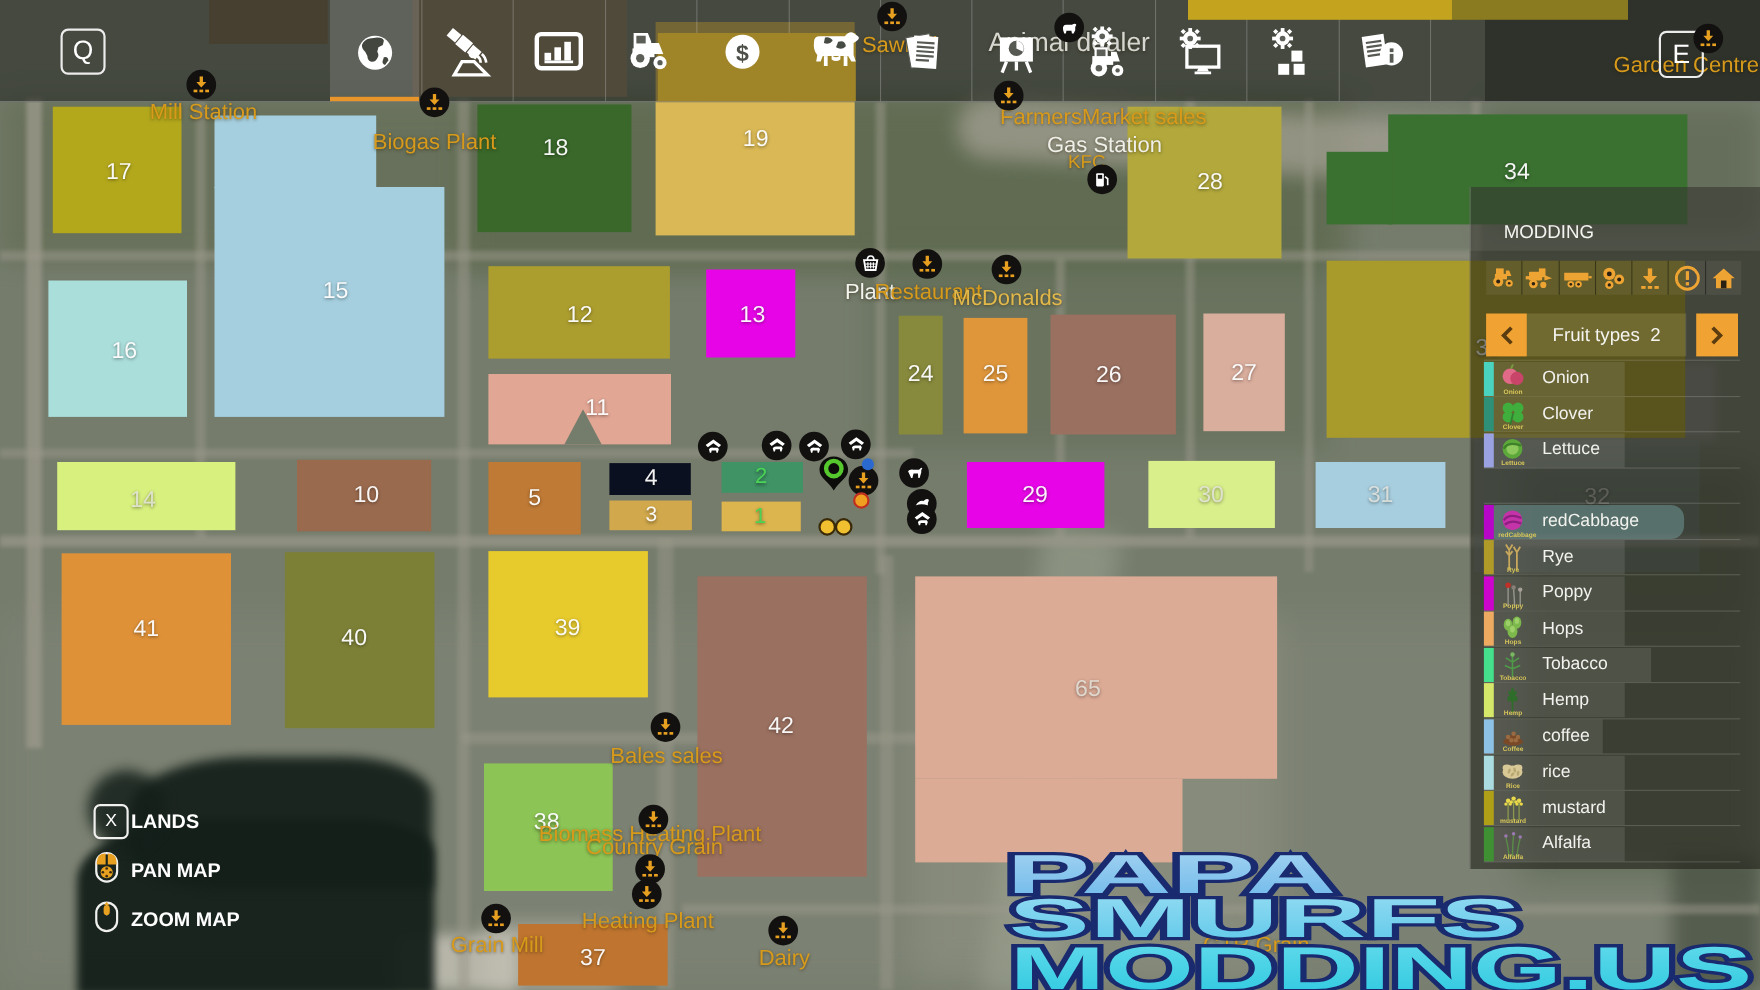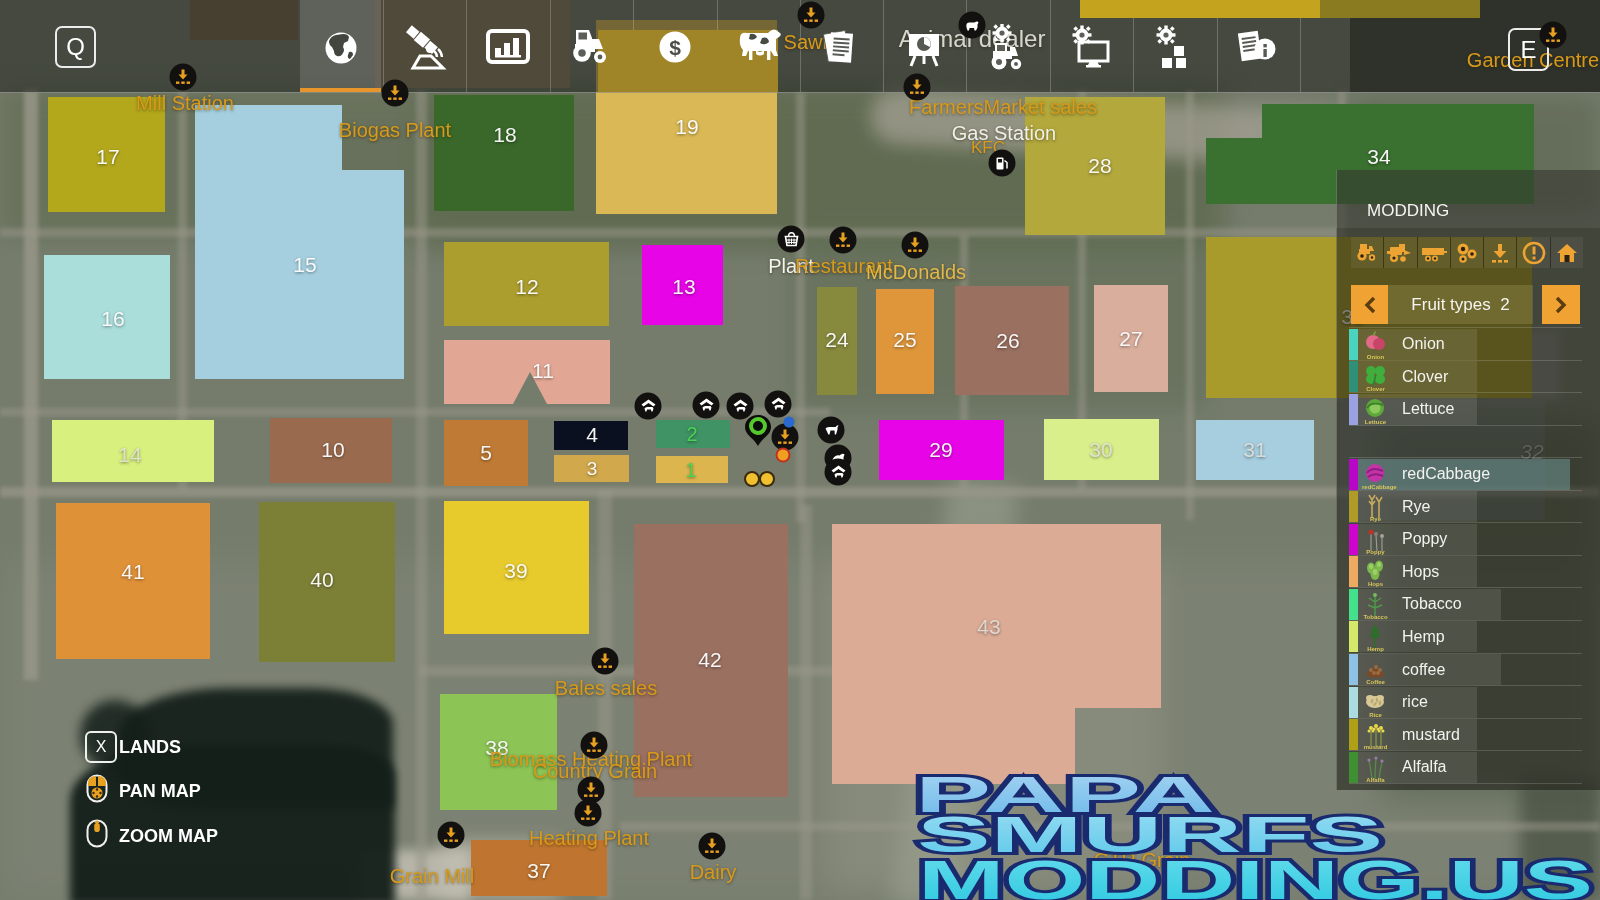--- a/index.html
+++ b/index.html
@@ -121,42 +121,42 @@
   <span class="fnum" style="left:130px;top:455px;color:rgba(235,235,228,.8);">14</span>
   <span class="fnum" style="left:333px;top:450px;">10</span>
   <span class="fnum" style="left:486px;top:453px;">5</span>
   <span class="fnum" style="left:592px;top:435px;">4</span>
   <span class="fnum" style="left:592px;top:469px;font-size:19px;">3</span>
   <span class="fnum" style="left:692px;top:434px;color:#49d455;font-size:20px;">2</span>
   <span class="fnum" style="left:691px;top:470px;color:#49d455;font-size:20px;">1</span>
   <span class="fnum" style="left:941px;top:450px;">29</span>
   <span class="fnum" style="left:1101px;top:450px;color:rgba(235,235,228,.8);">30</span>
   <span class="fnum" style="left:1255px;top:450px;color:rgba(235,235,228,.8);">31</span>
-  <span class="fnum" style="left:1532px;top:452px;color:rgba(235,235,228,.6);font-style:italic;">32</span>
+  <span class="fnum" style="left:1452px;top:452px;color:rgba(235,235,228,.6);">32</span>
   <span class="fnum" style="left:133px;top:572px;">41</span>
   <span class="fnum" style="left:322px;top:580px;">40</span>
   <span class="fnum" style="left:516px;top:571px;">39</span>
   <span class="fnum" style="left:710px;top:660px;">42</span>
-  <span class="fnum" style="left:989px;top:627px;color:rgba(235,235,228,.8);">43</span>
+  <span class="fnum" style="left:989px;top:627px;color:rgba(235,235,228,.8);">65</span>
   <span class="fnum" style="left:497px;top:748px;">38</span>
   <span class="fnum" style="left:539px;top:871px;">37</span>
 
   <span class="lbl" style="left:185px;top:103px;">Mill Station</span>
   <span class="lbl" style="left:395px;top:130px;">Biogas Plant</span>
   <span class="lbl" style="left:1003px;top:107px;">FarmersMarket sales</span>
   <span class="lbl" style="left:1004px;top:133px;color:#f0f0ea;">Gas Station</span>
   <span class="lbl" style="left:988px;top:148px;font-size:17px;">KFC</span>
   <span class="lbl" style="left:791px;top:266px;color:#f5f5f0;">Plant</span>
   <span class="lbl" style="left:844px;top:266px;">Restaurant</span>
   <span class="lbl" style="left:916px;top:272px;color:#e2b84a;">McDonalds</span>
   <span class="lbl" style="left:606px;top:688px;">Bales sales</span>
   <span class="lbl" style="left:591px;top:759px;">Biomass Heating Plant</span>
   <span class="lbl" style="left:595px;top:771px;">Country Grain</span>
   <span class="lbl" style="left:589px;top:838px;">Heating Plant</span>
-  <span class="lbl" style="left:432px;top:860px;margin-top:16px;">Grain Mill</span>
+  <span class="lbl" style="left:452px;top:860px;">Grain Mill</span>
   <span class="lbl" style="left:713px;top:872px;">Dairy</span>
   <span class="lbl" style="left:1142px;top:860px;">GTR Grain</span>
 </div>
 <div id="bar" class="abs" style="left:0;top:0;width:1600px;height:900px;">
 
   <div class="abs" style="left:190px;top:0;width:108px;height:40px;background:#7a6a4a;"></div>
   <div class="abs" style="left:375px;top:0;width:195px;height:88px;background:#8d7d60;"></div>
   <div class="abs" style="left:1350px;top:0;width:250px;height:92px;background:#454b3f;"></div>
 
   <div class="abs" style="left:0;top:0;width:1600px;height:92px;background:rgba(25,26,24,.52);border-bottom:1px solid rgba(255,255,255,.35);"></div>
@@ -480,21 +480,21 @@
   <div class="prow" style="top:393.6px;width:128px;">
     <div class="pstripe" style="background:#9aa2e2;"></div>
     <svg class="pico" viewBox="0 0 27 29">
         <circle cx="13" cy="13" r="9" fill="#5da83a"></circle>
         <circle cx="13" cy="13" r="5.5" fill="#8cc85c"></circle>
         <path d="M5 13 q4 -7 16 -3" stroke="#3c8028" stroke-width="2" fill="none"></path>
       </svg>
     <span class="pcap">Lettuce</span>
       <span class="ptxt">Lettuce</span>
   </div>
-  <div class="prow" style="top:458.7px;width:221px;background:rgba(115,158,158,.5);">
+  <div class="prow" style="top:458.7px;width:182px;background:rgba(115,158,158,.5);border-radius:12px;">
     <div class="pstripe" style="background:#b706c8;"></div>
     <svg class="pico" viewBox="0 0 27 29">
         <circle cx="13" cy="13" r="9" fill="#c433a8"></circle>
         <path d="M5 13 q5 -7 16 -2 M6 17 q6 -5 15 -1" stroke="#8e1f80" stroke-width="2" fill="none"></path>
       </svg>
     <span class="pcap">redCabbage</span>
       <span class="ptxt">redCabbage</span>
   </div>
   <div class="prow" style="top:491.25px;width:128px;">
     <div class="pstripe" style="background:#b09a28;"></div>
@@ -556,21 +556,21 @@
           <ellipse cx="13" cy="11" rx="1.6" ry="6" transform="rotate(40 13 11)"></ellipse>
           <ellipse cx="13" cy="11" rx="1.6" ry="6" transform="rotate(-40 13 11)"></ellipse>
           <ellipse cx="13" cy="13" rx="1.5" ry="5" transform="rotate(75 13 13)"></ellipse>
           <ellipse cx="13" cy="13" rx="1.5" ry="5" transform="rotate(-75 13 13)"></ellipse>
         </g>
         <path d="M13 26 L13 14" stroke="#2f6e2a" stroke-width="1.6"></path>
       </svg>
     <span class="pcap">Hemp</span>
       <span class="ptxt">Hemp</span>
   </div>
-  <div class="prow" style="top:654px;width:152px;">
+  <div class="prow" style="top:654px;width:108px;">
     <div class="pstripe" style="background:#8ec2e4;"></div>
     <svg class="pico" viewBox="0 0 27 29">
         <path d="M4 20 q9 -14 19 0 q-9 6 -19 0z" fill="#7a4a28"></path>
         <g fill="#9a6a40">
           <circle cx="9" cy="15" r="2"></circle>
           <circle cx="14" cy="12" r="2"></circle>
           <circle cx="18" cy="15" r="2"></circle>
           <circle cx="12" cy="18" r="2"></circle>
           <circle cx="16" cy="18" r="2"></circle>
         </g>

